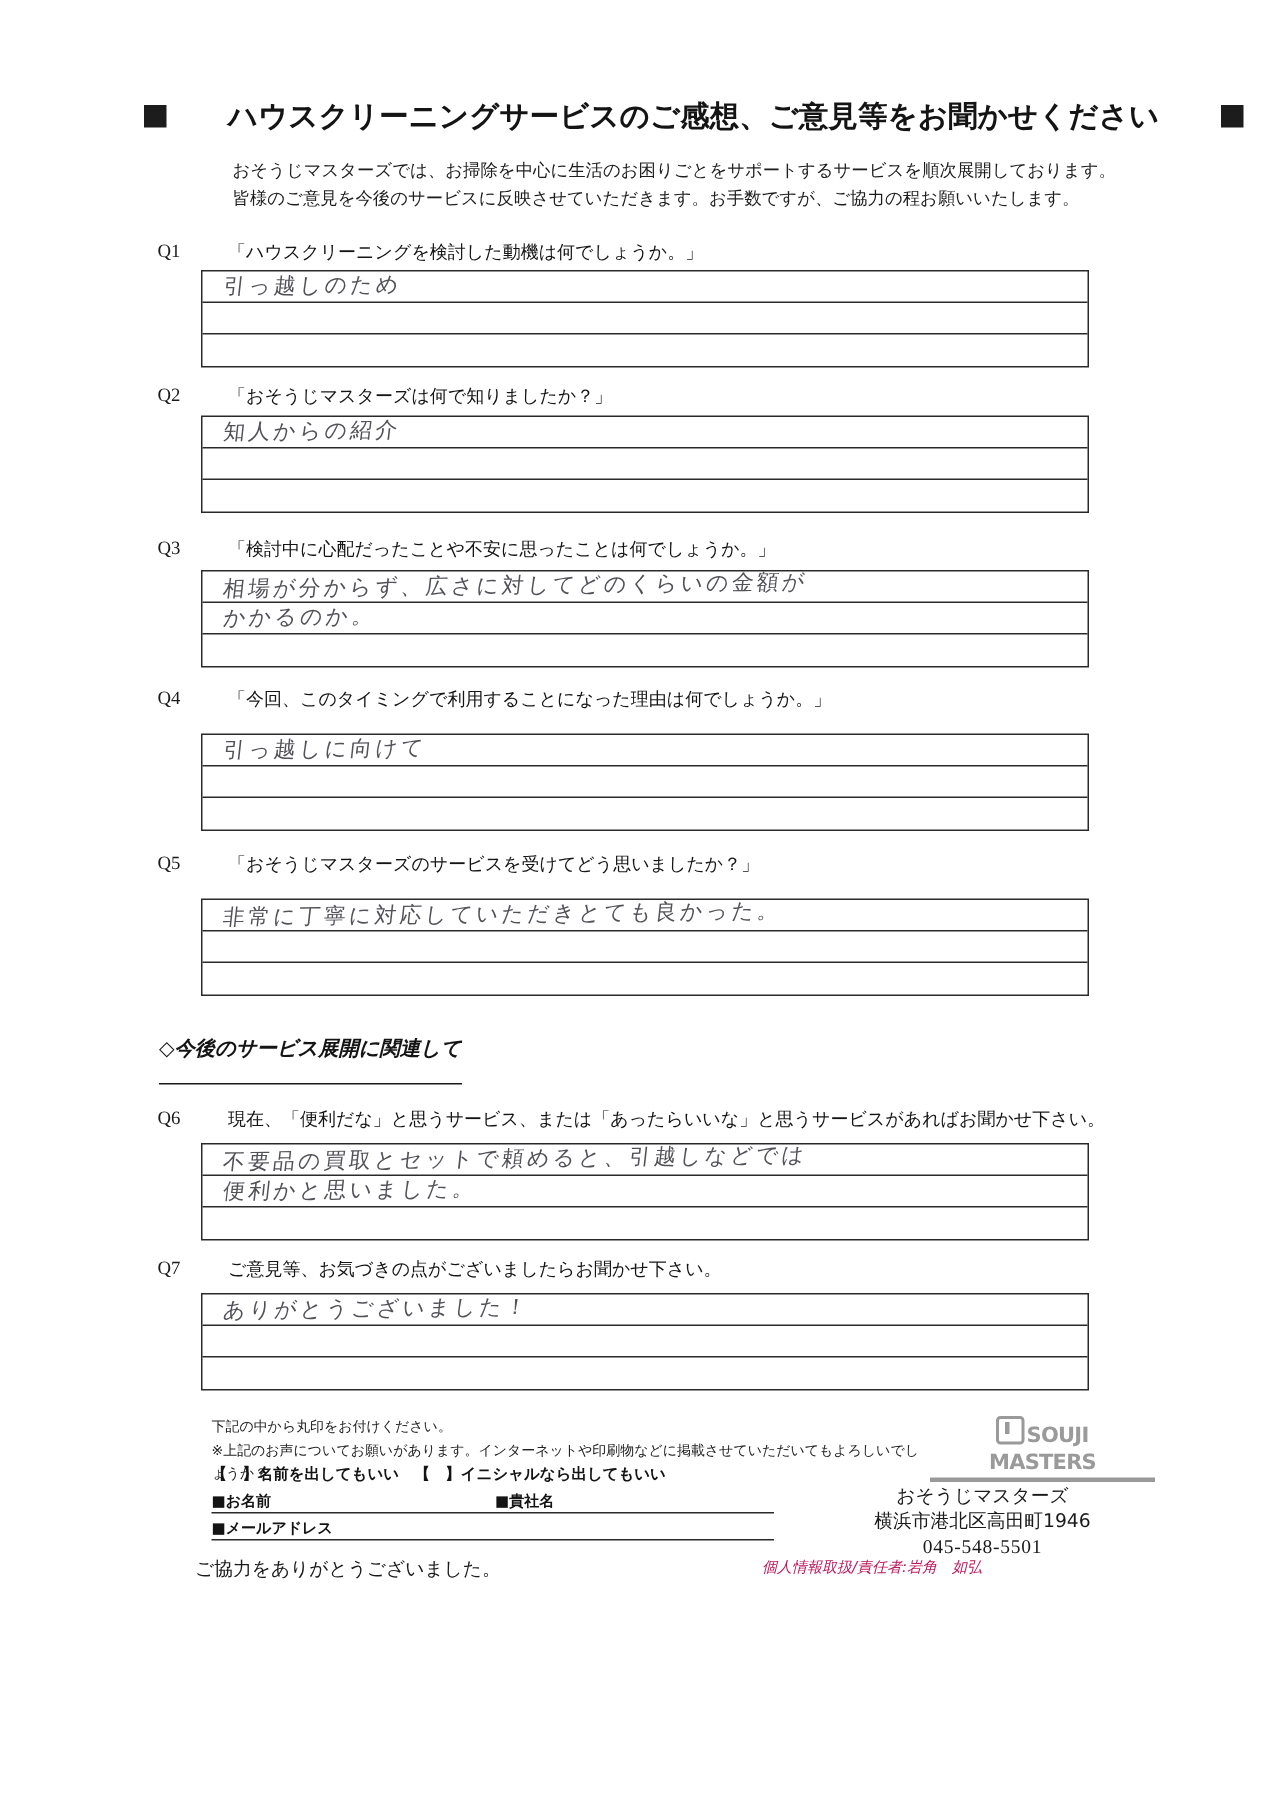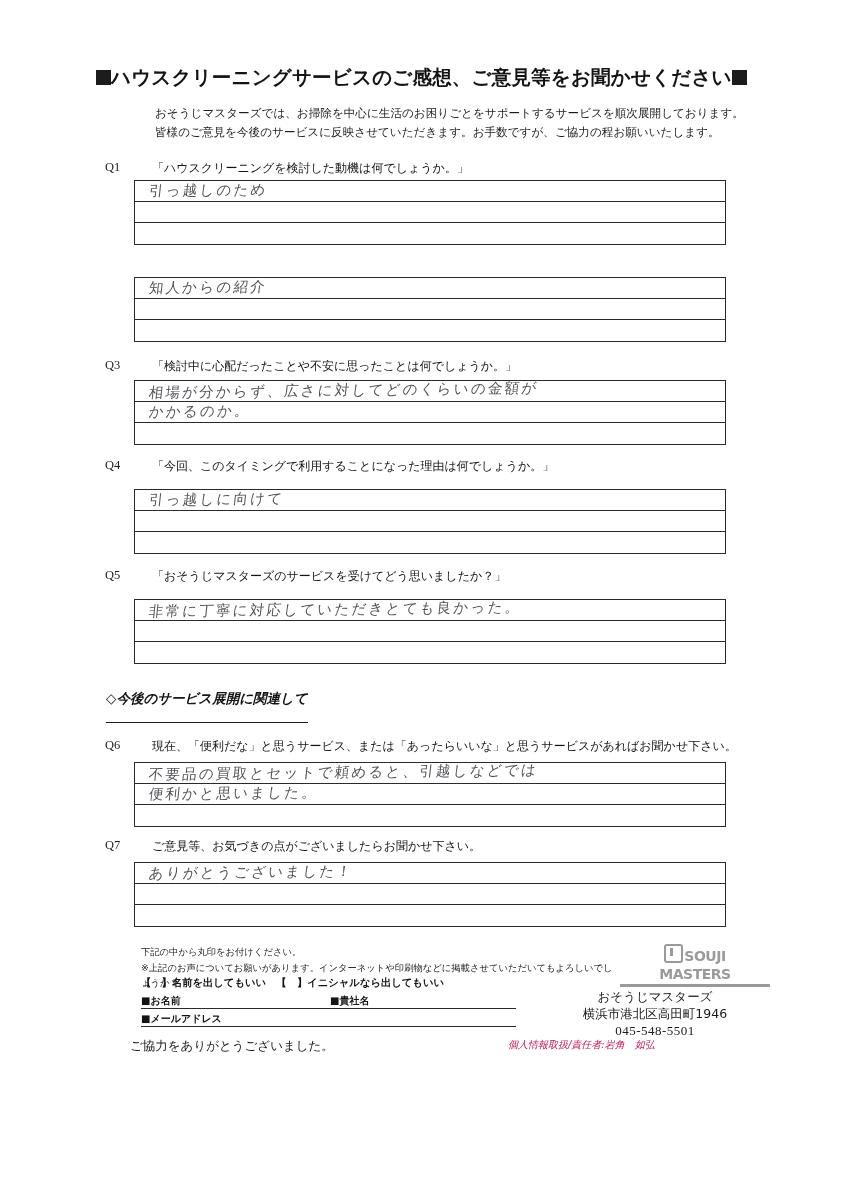--- a/index.html
+++ b/index.html
@@ -21,20 +21,21 @@
 
   
   .title-row {
     position: absolute;
     left: 96px;
     top: 64px;
     width: 632px;
     display: flex;
     align-items: center;
     justify-content: space-between;
+    gap: 41px;
   }
   .sq-marker {
     width: 15px;
     height: 15px;
     background: #1c1c1c;
     flex: 0 0 auto;
   }
   .title-text {
     font-family: "DejaVu Sans", "Liberation Sans", sans-serif;
     font-size: 19.5px;
@@ -259,20 +260,26 @@
         <span class="hand">引っ越しのため</span>
       </div>
     <div class="ans-line">
         <span class="hand"></span>
       </div>
     <div class="ans-line">
         <span class="hand"></span>
       </div>
   </div>
 
+  <div class="q-block" style="top:256px;">
+    <div class="q-head">
+      <span class="q-num">Q2</span>
+      <span class="q-text">「おそうじマスターズは何で知りましたか？」</span>
+    </div>
+  </div>
   <div class="answer-box" style="top:277px;">
     <div class="ans-line">
         <span class="hand">知人からの紹介</span>
       </div>
     <div class="ans-line">
         <span class="hand"></span>
       </div>
     <div class="ans-line">
         <span class="hand"></span>
       </div>

